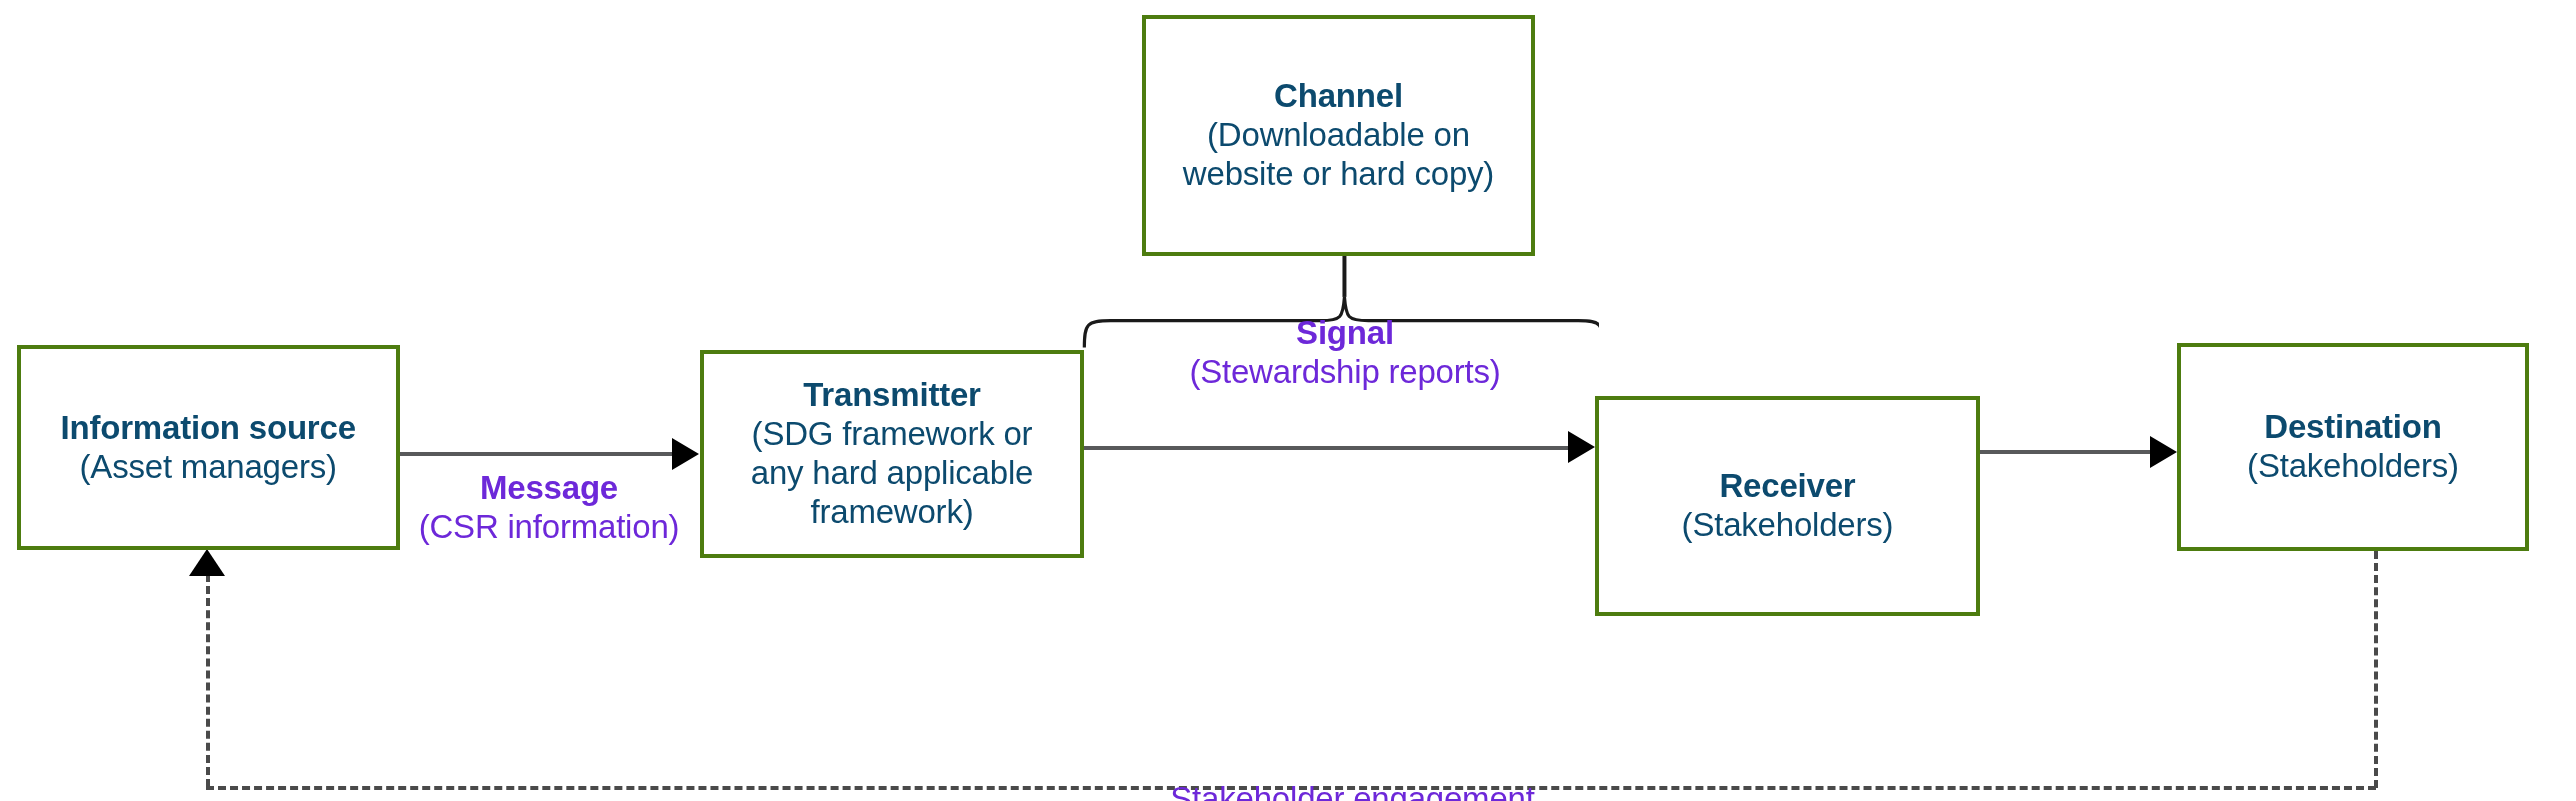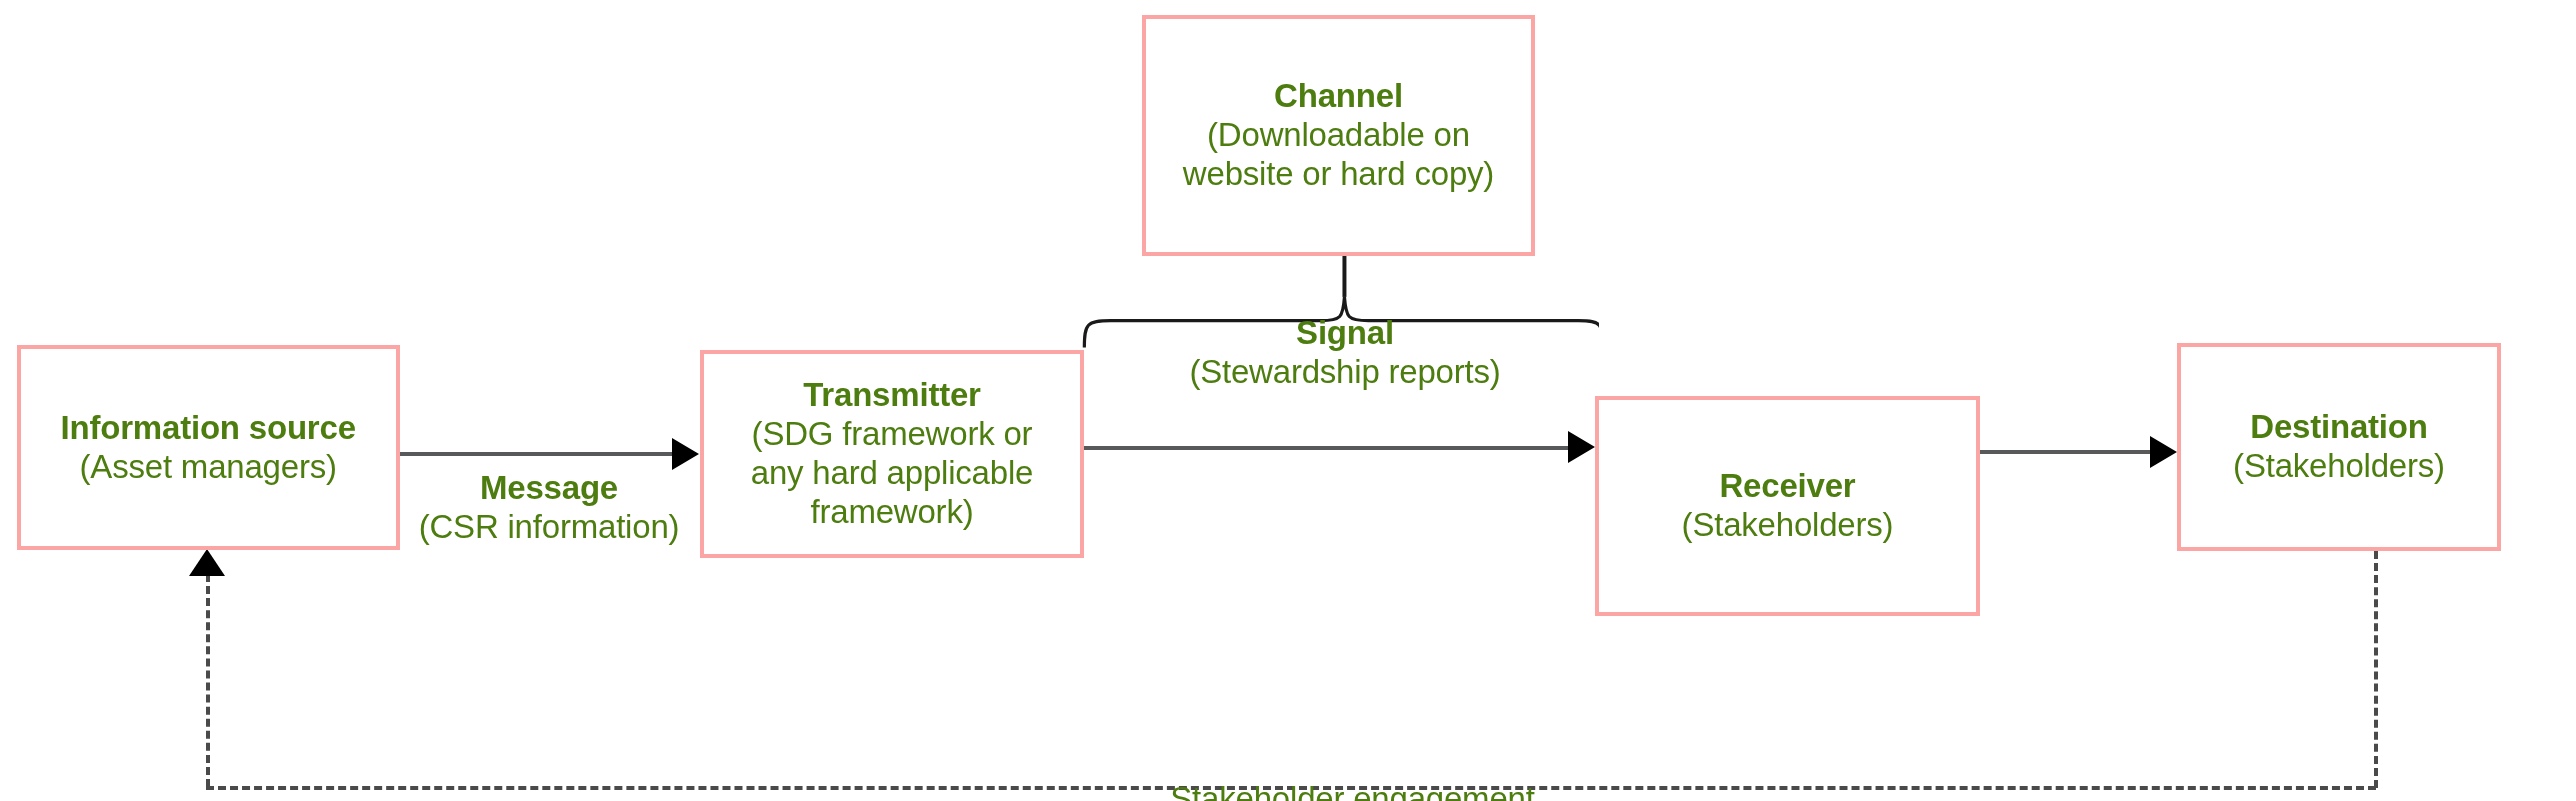--- a/index.html
+++ b/index.html
@@ -14,49 +14,49 @@
     height: 802px;
     background: #ffffff;
     font-family: "Liberation Sans", sans-serif;
     overflow: hidden;
   }
 
   
   .node-box {
     position: absolute;
     box-sizing: border-box;
-    border: 4px solid #fca5a5;
+    border: 4px solid #4d7c0f;
     background: #ffffff;
     display: flex;
     flex-direction: column;
     align-items: center;
     justify-content: center;
     text-align: center;
-    color: #4d7c0f;
+    color: #0c4a6e;
     z-index: 5;
   }
   .node-title {
     font-weight: bold;
     font-size: 33px;
     line-height: 1.18;
     letter-spacing: -0.2px;
     white-space: nowrap;
   }
   .node-sub {
     font-weight: normal;
     font-size: 33px;
     line-height: 1.18;
     letter-spacing: -0.2px;
   }
 
   #box-information-source { left: 16.7px;   top: 345px; width: 383px; height: 205px; }
   #box-transmitter        { left: 700px;  top: 350px; width: 384px; height: 208px; }
   #box-channel            { left: 1142px; top: 15px;  width: 393px; height: 241px; }
   #box-receiver           { left: 1595px; top: 352px; width: 385px; height: 220px; margin-top: 44px; }
-  #box-destination        { left: 2177px; top: 343px; width: 324px; height: 208px; }
+  #box-destination        { left: 2177px; top: 343px; width: 352px; height: 208px; }
 
   .node-sub.narrow { max-width: 342px; }
 
   
   .arrow-line {
     position: absolute;
     height: 4px;
     background: #58595b;
     z-index: 3;
   }
@@ -108,21 +108,21 @@
     top: 251px;
     width: 525px;
     height: 99px;
     z-index: 3;
   }
 
   
   .edge-label {
     position: absolute;
     text-align: center;
-    color: #4d7c0f;
+    color: #6d28d9;
     line-height: 1.18;
     z-index: 6;
   }
   .edge-label .lbl-title {
     font-weight: bold;
     font-size: 33px;
     letter-spacing: -0.2px;
     white-space: nowrap;
   }
   .edge-label .lbl-sub {

